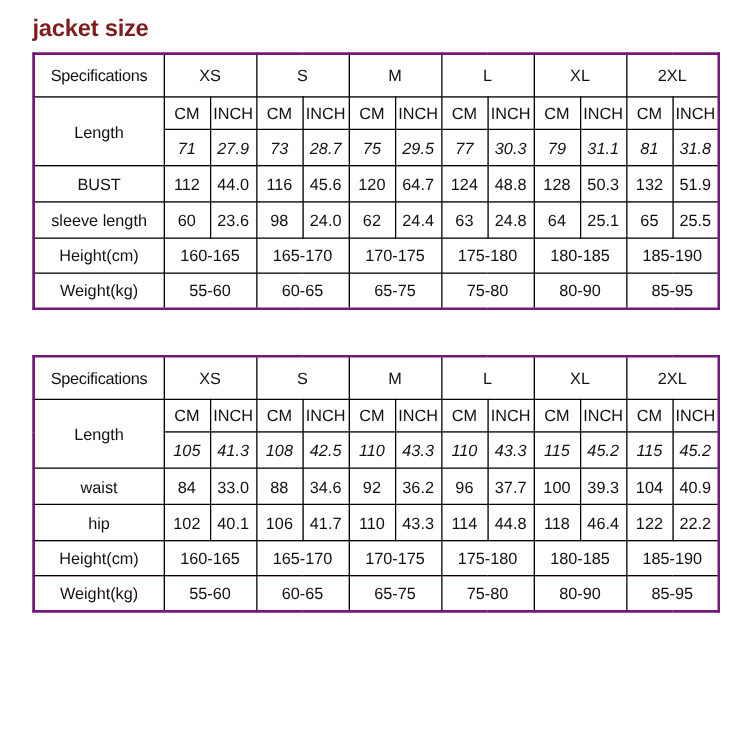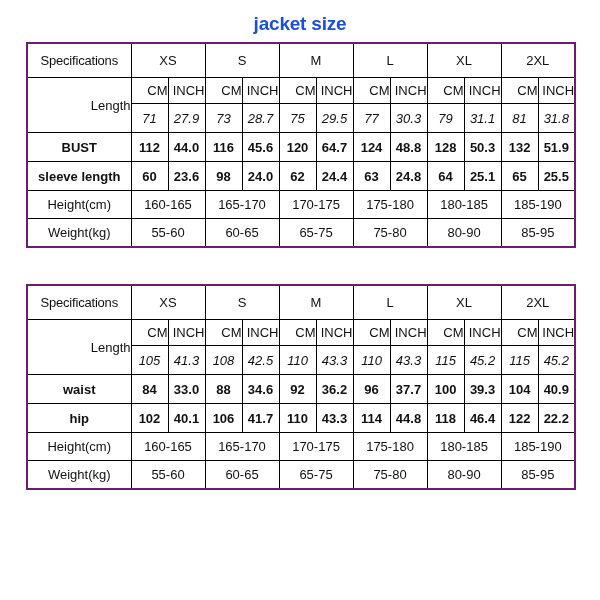--- a/index.html
+++ b/index.html
@@ -22,24 +22,24 @@
 
   .section {
     width: 548px;
     margin: 0 auto;
   }
 
   .section-jacket { padding-top: 13px; }
   .section-pants  { padding-top: 36px; }
 
   .chart-title {
-    text-align: center;
+    text-align: left;
     font-size: 19px;
     font-weight: bold;
-    color: #1d4ed8;
+    color: #7f1d1d;
     letter-spacing: -0.2px;
     margin-bottom: 7px;
     font-family: "Liberation Sans", sans-serif;
   }
 
   table.size-table {
     border-collapse: collapse;
     table-layout: fixed;
     width: 548px;
     border: 2px solid #701a75;
@@ -96,23 +96,23 @@
 
   .range-cell {
     font-size: 13.5px;
   }
 
   
   .grp-left { border-left: 2px solid #000000; }
 
   
   tr.r-head    td { height: 33px; }
-  tr.r-units   td { height: 25px; text-align: right; }
+  tr.r-units   td { height: 25px; }
   tr.r-values  td { height: 28px; font-style: italic; }
-  tr.r-measure td { height: 28px; font-weight: bold; }
+  tr.r-measure td { height: 28px; }
   tr.r-range   td { height: 27px; }
 
   .col-spec { width: 104px; }
   .col-unit { width: 37px; }
 </style>
 </head>
 <body>
 
 <div class="page">
 

